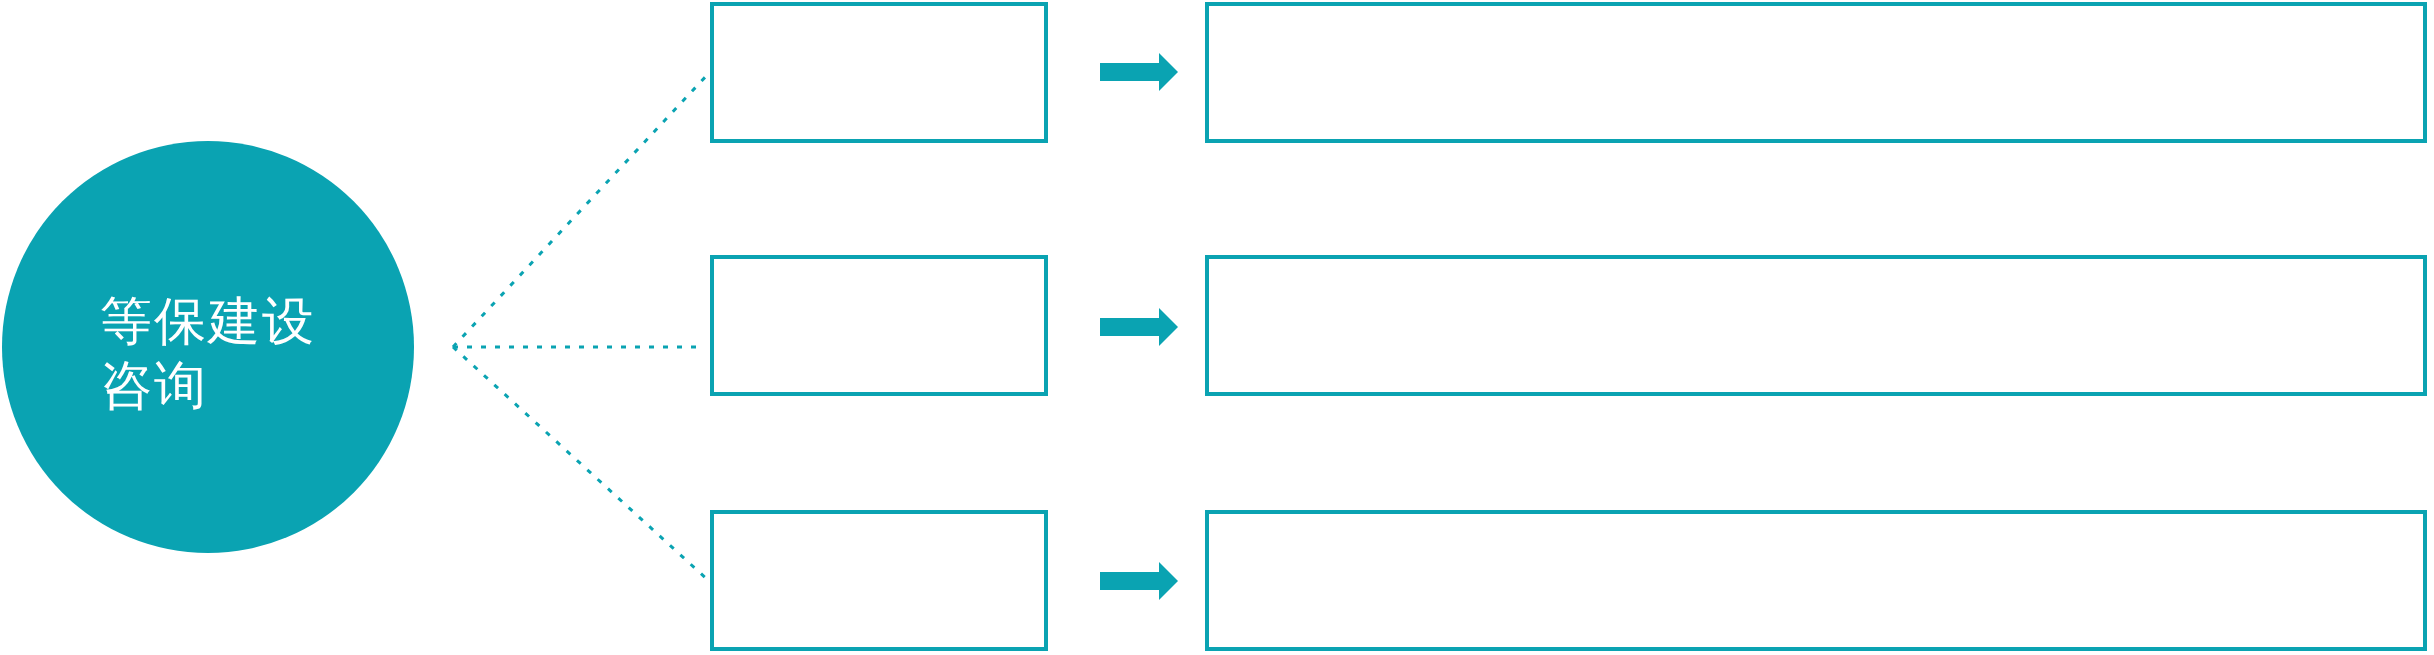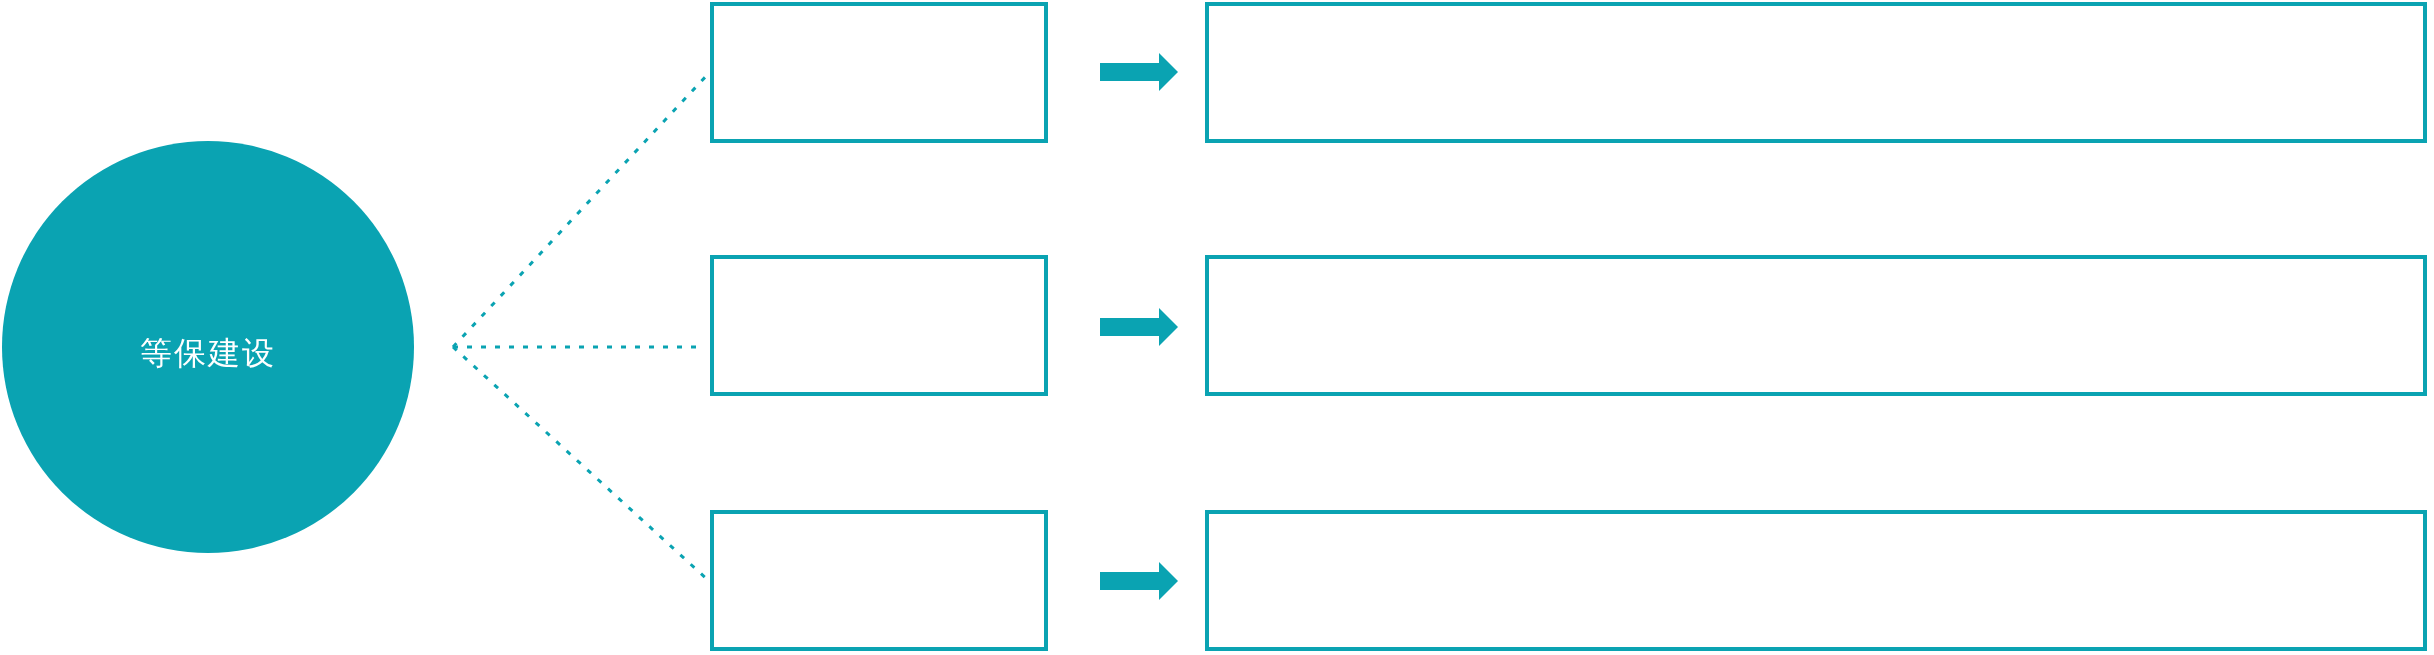--- a/index.html
+++ b/index.html
@@ -17,21 +17,21 @@
     left:2px; top:141px;
     width:412px; height:412px;
     border-radius:50%;
     background:var(--accent);
     display:flex; align-items:center; justify-content:center;
   }
   .circle-label {
     display:flex; flex-direction:column; align-items:flex-start;
     padding-top:12px;
     color:var(--text-on-accent);
-    font-size:32px; line-height:64px; font-weight:300;
+    font-size:52px; line-height:64px; font-weight:300;
     letter-spacing:2px; text-align:center;
   }
   .connectors {
     position:absolute; left:0; top:0;
     width:2434px; height:655px;
     pointer-events:none;
   }
   .connectors line {
     stroke:var(--accent); stroke-width:3;
     stroke-dasharray:5 9;
@@ -68,20 +68,21 @@
   .arrow.row3 { top:562px; }
 </style>
 </head>
 <body>
 
 <div class="canvas">
 
   <div class="circle">
     <div class="circle-label">
       <span>等保建设</span>
+      <span>咨询</span>
     </div>
   </div>
 
   <svg class="connectors" viewBox="0 0 2434 655" xmlns="http://www.w3.org/2000/svg">
     <line x1="453" y1="347" x2="709" y2="73"></line>
     <line x1="453" y1="347" x2="705" y2="347"></line>
     <line x1="453" y1="347" x2="709" y2="581"></line>
   </svg>
 
   <div class="small-box row1"></div>

